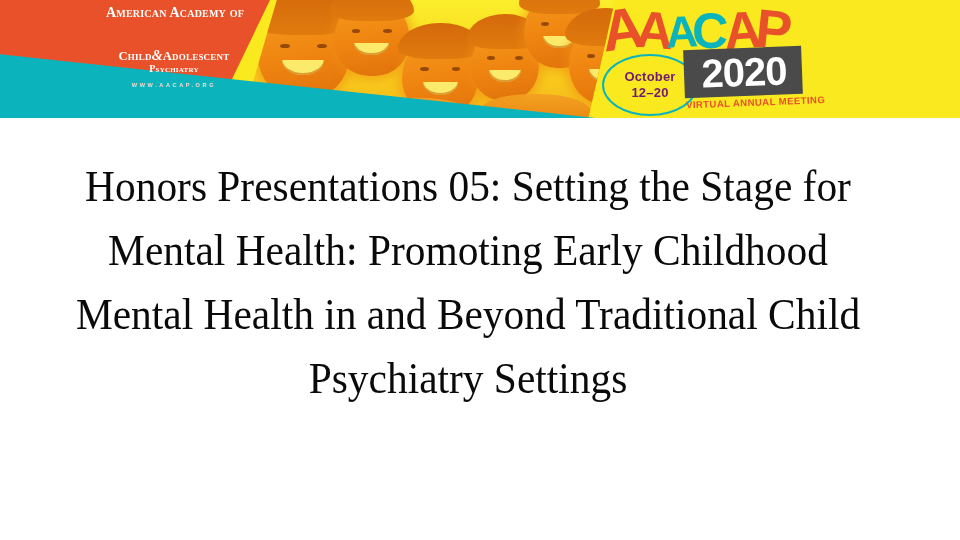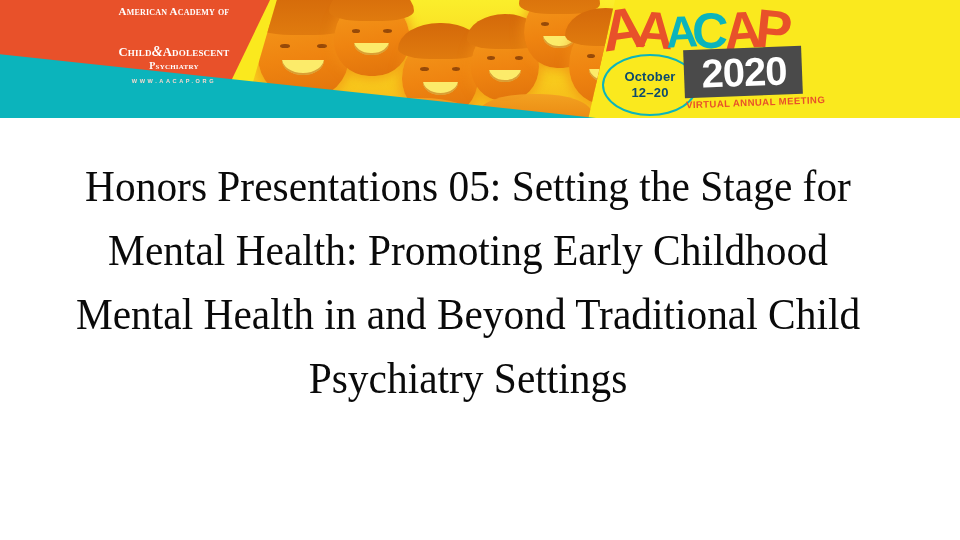--- a/index.html
+++ b/index.html
@@ -139,21 +139,21 @@
     line-height: 1.12;
     letter-spacing: 0.2px;
   }
   .aacap-logo .ln {
     display: block;
     font-variant: small-caps;
     font-weight: 700;
     font-size: 12.5px;
     white-space: nowrap;
   }
-  .aacap-logo .ln.l1 { font-size: 11px; text-align: center; }
+  .aacap-logo .ln.l1 { font-size: 14px; text-align: center; }
   .aacap-logo .ln.l2 { font-size: 12.6px; margin-top: 27px; }
   .aacap-logo .ln.l3 { font-size: 10px; }
   .aacap-logo .amp {
     font-style: italic;
     font-variant: normal;
     font-size: 14px;
     padding: 0 0px;
   }
   .aacap-logo .url {
     display: block;
@@ -226,21 +226,21 @@
   }
 
   .date-oval {
     position: absolute;
     left: 2px;
     top: 54px;
     width: 92px;
     height: 58px;
     border: 2.4px solid #0BB4BC;
     border-radius: 50%;
-    color: #0c4a6e;
+    color: #701a75;
     font-family: "Liberation Sans", sans-serif;
     font-weight: 700;
     font-size: 13px;
     line-height: 1.22;
     text-align: right;
     display: flex;
     flex-direction: column;
     align-items: center;
     justify-content: center;
     letter-spacing: 0.2px;

